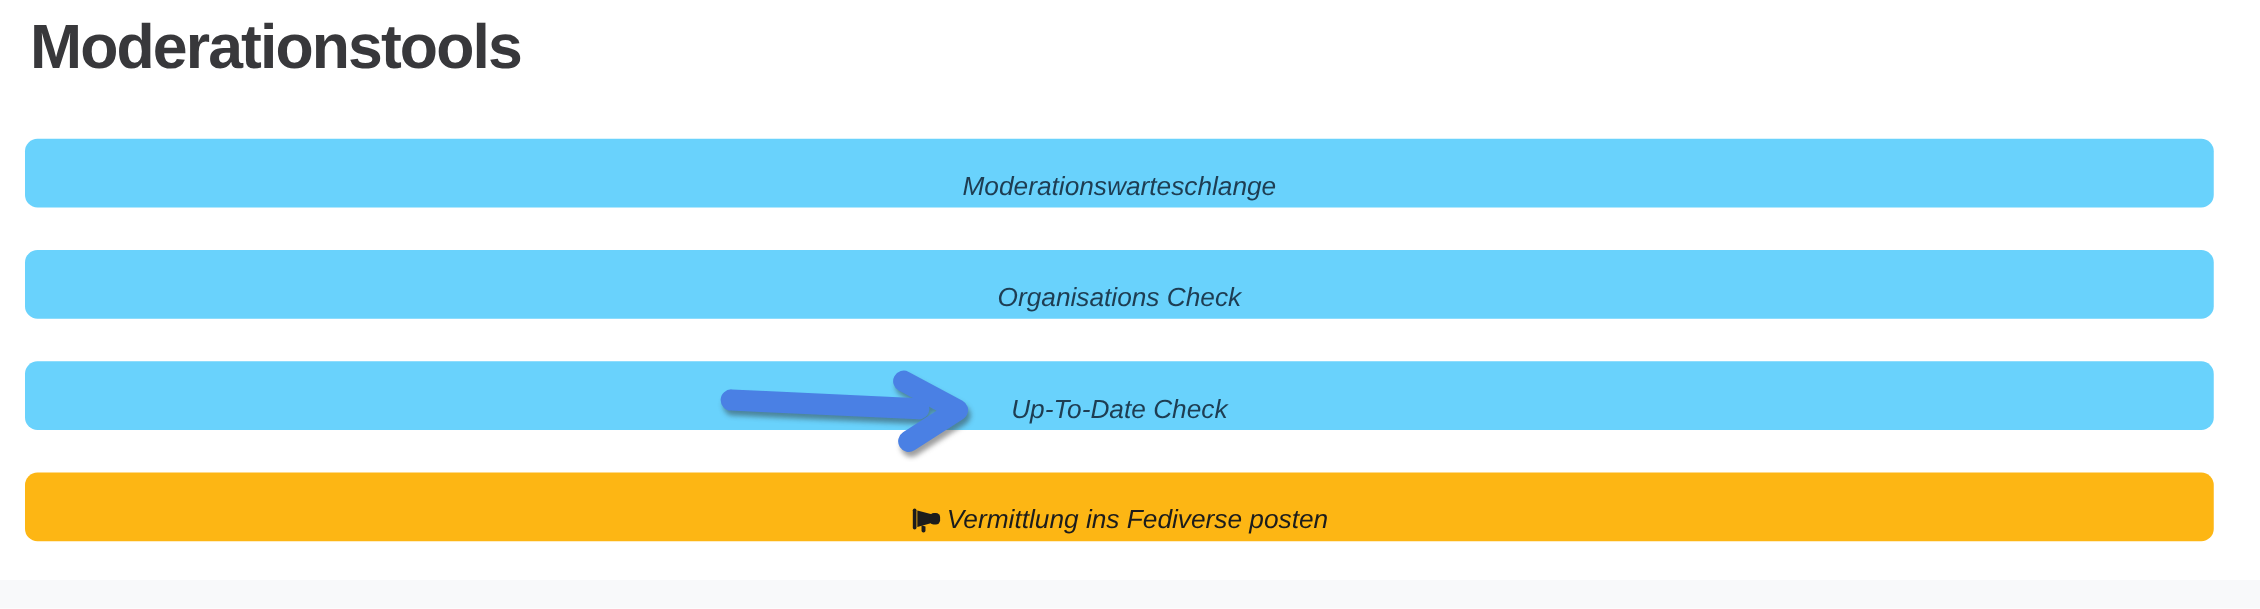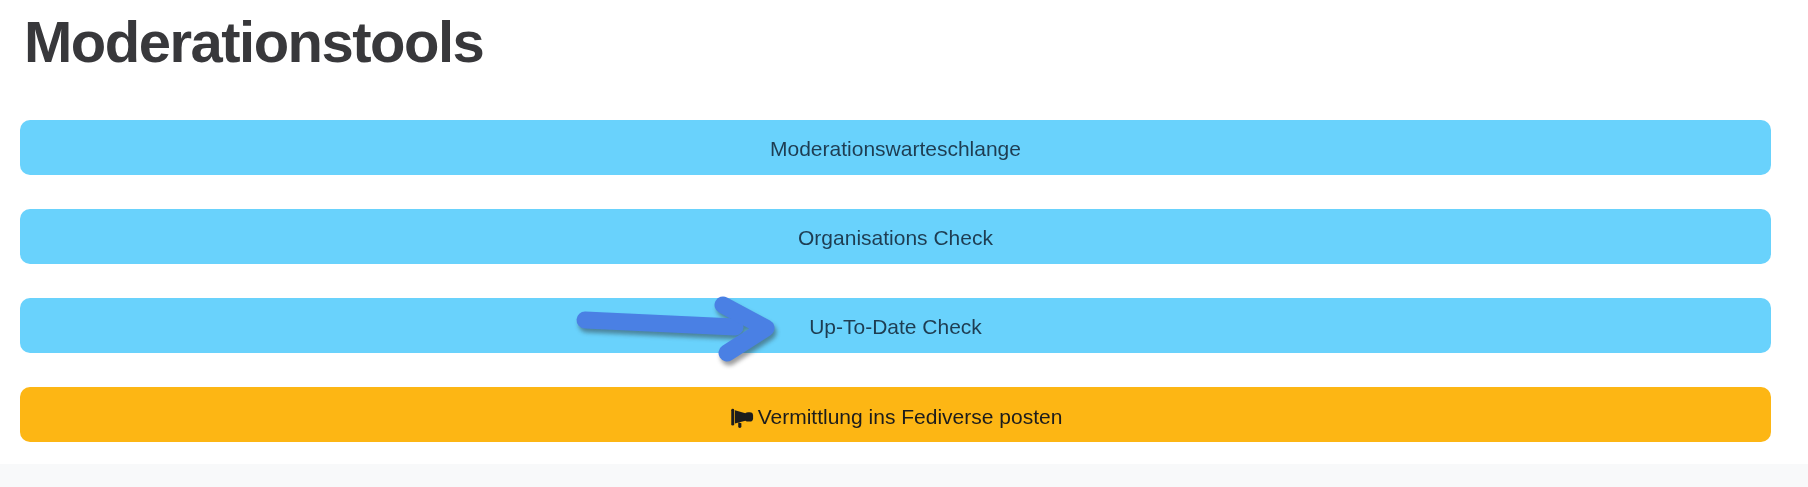--- a/index.html
+++ b/index.html
@@ -6,43 +6,44 @@
   html, body {
     margin: 0; padding: 0;
     width: 1808px; height: 487px;
     background: #ffffff;
     font-family: "Liberation Sans", sans-serif;
     overflow: hidden;
     position: relative;
   }
   .page-title {
     margin: 10px 0 0 24px;
-    font-size: 58px;
+    font-size: 50px;
     line-height: 1.1;
     font-weight: 600;
     letter-spacing: -1.5px;
     color: #38383b;
   }
   .btn-stack {
     margin: 46px 37px 0 20px;
   }
   .btn {
     display: flex;
-    align-items: flex-start;
+    align-items: flex-end;
     justify-content: center;
     width: 100%;
     height: 55px;
     border: none;
     border-radius: 10px;
     margin-bottom: 34px;
     font-family: "Liberation Sans", sans-serif;
     font-size: 21px;
     font-weight: 400;
     cursor: pointer;
-    padding: 17px;
+    padding: 4px;
+    font-style: italic;
   }
   .btn-blue {
     background: #69d2fc;
     color: #1e3d52;
   }
   .btn-warning {
     background: #fdb614;
     color: #1c1c1c;
     margin-bottom: 0;
   }

